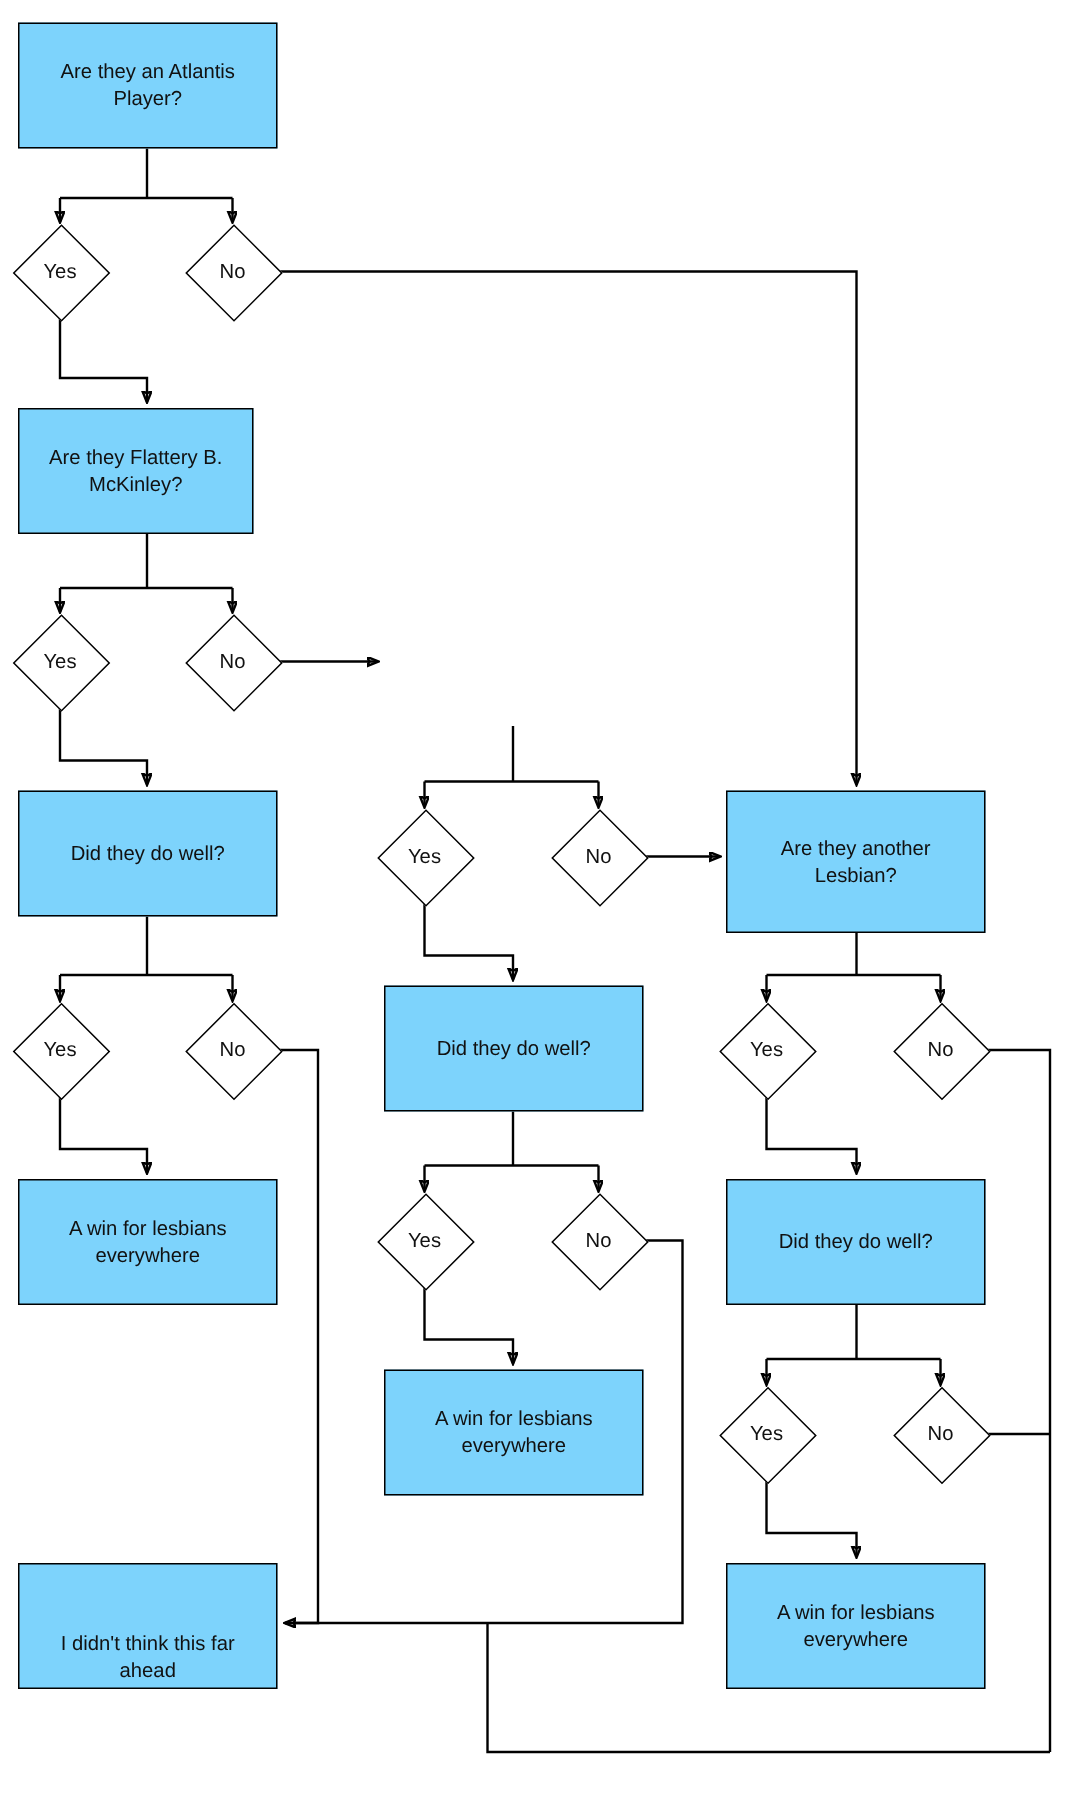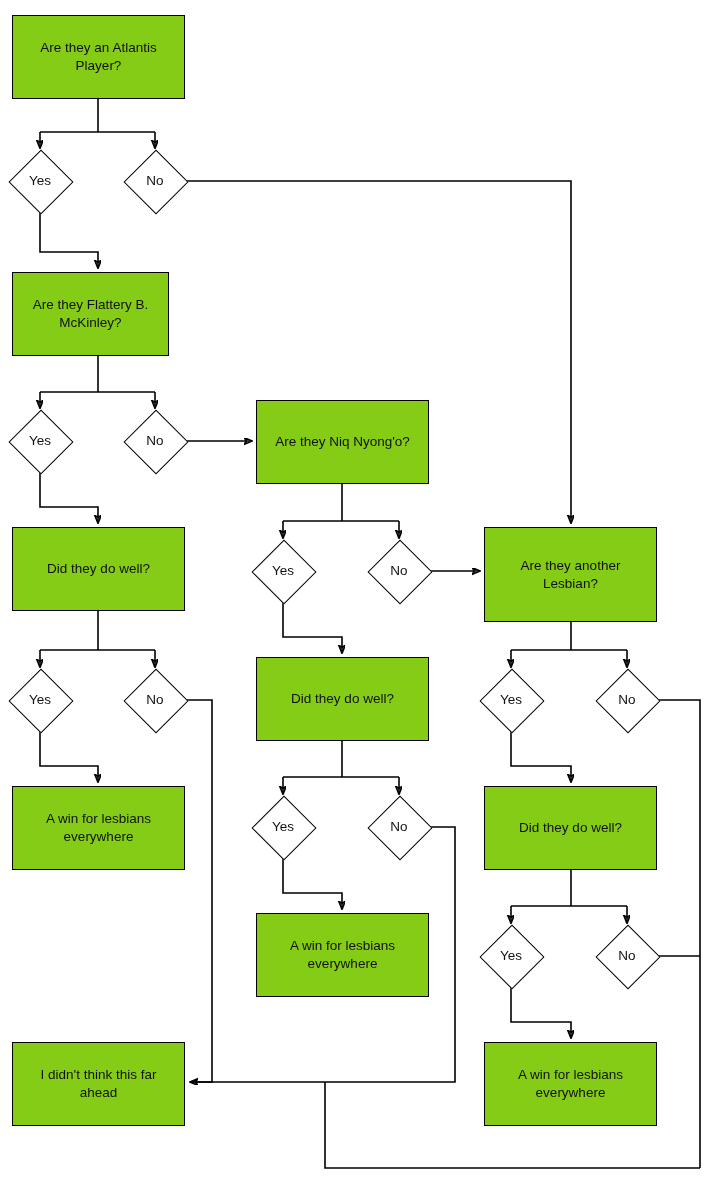--- a/index.html
+++ b/index.html
@@ -30,21 +30,21 @@
   .node {
     position: absolute;
     box-sizing: border-box;
     display: flex;
     align-items: center;
     justify-content: center;
     text-align: center;
   }
   .process {
     border: 1.6px solid #000000;
-    background: #84cc16;
+    background: #7dd3fc;
     font-size: 13.5px;
     color: #111111;
     line-height: 1.32;
     padding: 2px 8px;
   }
   .decision {
     background: transparent;
     font-size: 13.5px;
     color: #111111;
     text-align: right;
@@ -167,23 +167,20 @@
   <div class="node decision" style="left:9px; top:410px; width:62px; height:62px;">
     <span class="dia-shape"></span>
     <span class="dia-label">Yes</span>
   </div>
 
   <div class="node decision" style="left:124px; top:410px; width:62px; height:62px;">
     <span class="dia-shape"></span>
     <span class="dia-label">No</span>
   </div>
 
-  <div class="node process" style="left:256px; top:400px; width:173px; height:84px;">
-    <span>Are they Niq Nyong'o?</span>
-  </div>
 
   <div class="node process" style="left:12px; top:527px; width:173px; height:84px;">
     <span>Did they do well?</span>
   </div>
 
   <div class="node decision" style="left:252px; top:540px; width:62px; height:62px;">
     <span class="dia-shape"></span>
     <span class="dia-label">Yes</span>
   </div>
 
@@ -245,21 +242,21 @@
   <div class="node decision" style="left:480px; top:925px; width:62px; height:62px;">
     <span class="dia-shape"></span>
     <span class="dia-label">Yes</span>
   </div>
 
   <div class="node decision" style="left:596px; top:925px; width:62px; height:62px;">
     <span class="dia-shape"></span>
     <span class="dia-label">No</span>
   </div>
 
-  <div class="node process" style="left:12px; top:1042px; width:173px; height:84px;">
+  <div class="node process" style="left:12px; top:1042px; width:173px; height:84px;align-items:flex-end;">
     <span>I didn't think this far ahead</span>
   </div>
 
   <div class="node process" style="left:484px; top:1042px; width:173px; height:84px;">
     <span>A win for lesbians everywhere</span>
   </div>
 
 </div>
 
 </body></html>

